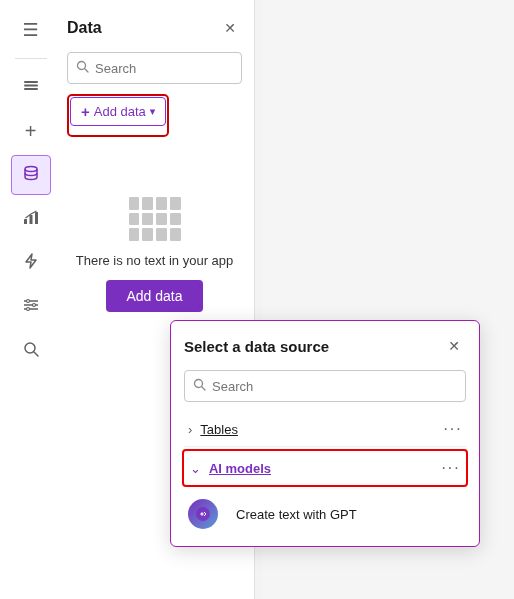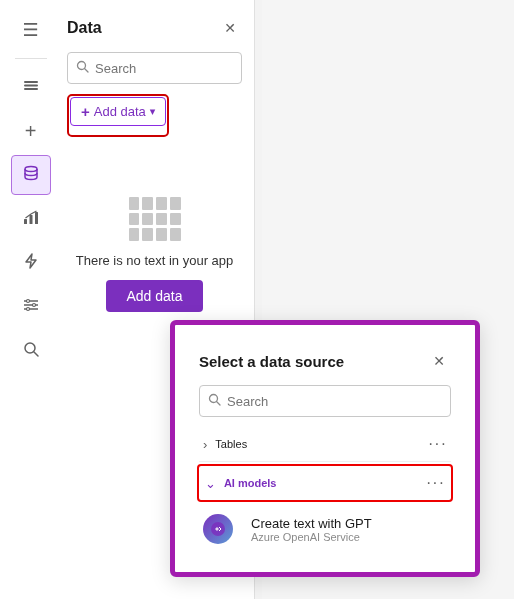--- a/index.html
+++ b/index.html
@@ -195,25 +195,25 @@
       cursor: pointer;
     }
 
     
     .dialog {
       position: absolute;
       left: 170px;
       top: 320px;
       width: 310px;
       background: #fff;
-      border: 5px solid #a21caf;
+      border: 1px solid #a21caf;
       border-radius: 6px;
       box-shadow: 0 4px 20px rgba(0,0,0,0.15);
       z-index: 10;
-      padding: 24px;
+      padding: 13px;
     }
 
     .dialog-header {
       display: flex;
       align-items: center;
       justify-content: space-between;
       margin-bottom: 12px;
     }
 
     .dialog-title {
@@ -280,23 +280,24 @@
       color: #616161;
       font-size: 13px;
     }
 
     .chevron-down {
       color: #7b2fbe;
       font-size: 13px;
     }
 
     .source-label {
-      font-size: 11px;
+      font-size: 13px;
       color: #1a1a1a;
       font-weight: 400;
+      text-decoration: underline;
     }
 
     .source-label.active {
       color: #7b2fbe;
       font-weight: 600;
     }
 
     .more-dots {
       color: #616161;
       font-size: 16px;
@@ -516,17 +517,16 @@
           <defs>
             <linearGradient id="grad1" x1="0" y1="0" x2="18" y2="18">
               <stop offset="0%" stop-color="#7b2fbe"></stop>
               <stop offset="100%" stop-color="#5b9bd5"></stop>
             </linearGradient>
           </defs>
         </svg>
       </div>
       <div class="sub-item-text">
         <span class="sub-item-title">Create text with GPT</span>
-        <span class="sub-item-subtitle">Azure OpenAI Service</span>
       </div>
     </div>
   </div>
 </div>
 
 </body></html>

